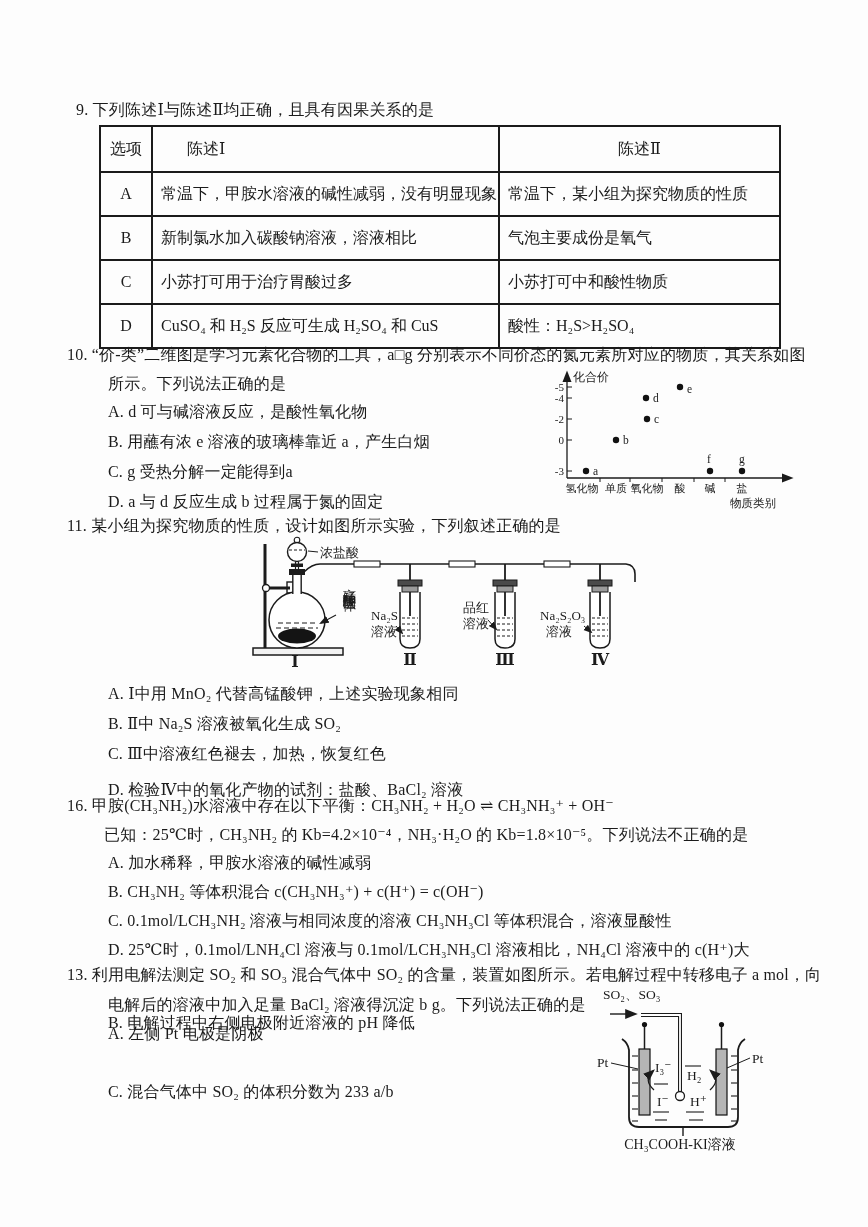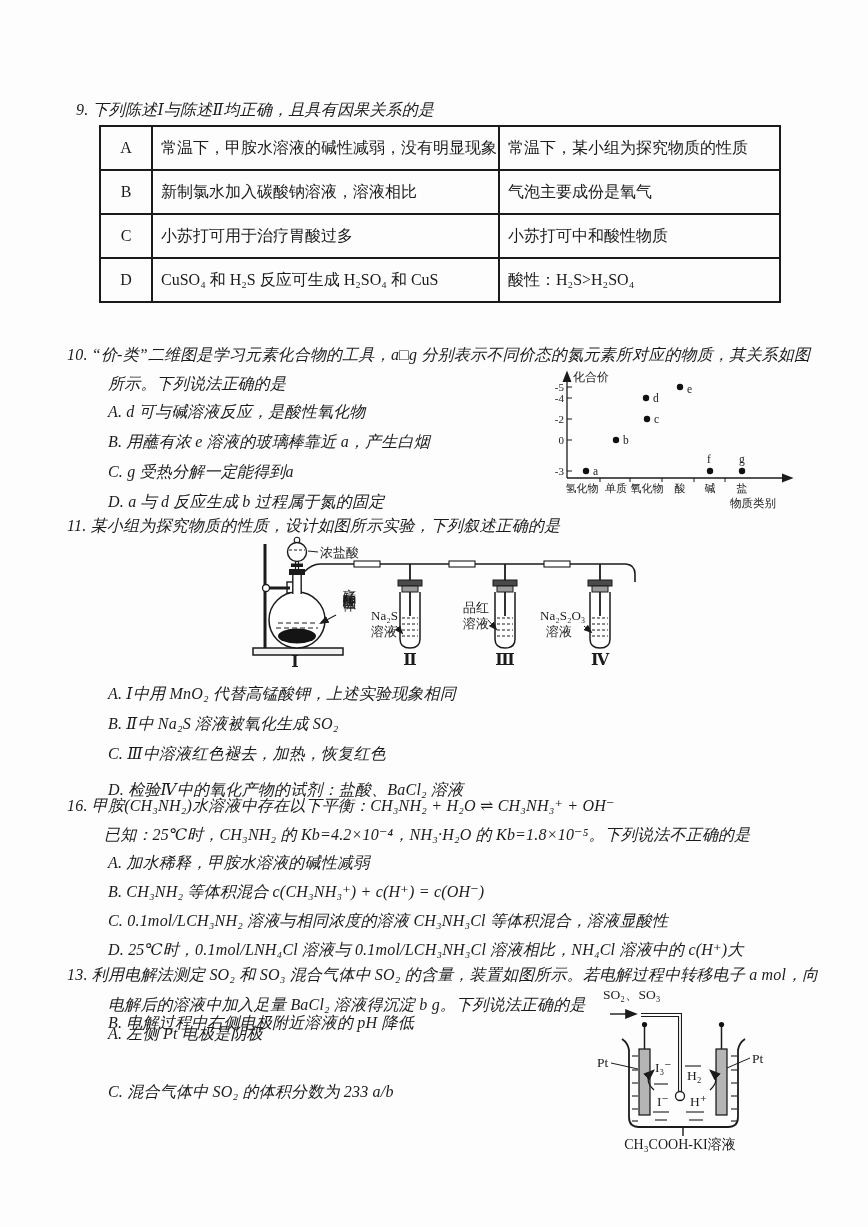--- a/index.html
+++ b/index.html
@@ -1,21 +1,21 @@
 <!DOCTYPE html>
 <html><head>
 <meta charset="utf-8">
 <style>
   html,body{margin:0;padding:0;}
   body{
     width:868px;height:1227px;position:relative;background:#fdfdfd;
     font-family:"Liberation Serif","DejaVu Serif","DejaVu Sans",serif;
     color:#1b1b1b;overflow:hidden;
   }
-  .line{position:absolute;font-size:16px;line-height:19px;white-space:nowrap;letter-spacing:.2px;font-style:italic;}
+  .line{position:absolute;font-size:16px;line-height:19px;white-space:nowrap;letter-spacing:.2px;}
   table.q9{
     position:absolute;left:99px;top:125px;width:680px;
     border-collapse:collapse;table-layout:fixed;font-size:16px;
   }
   table.q9 th,table.q9 td{
     border:2px solid #1b1b1b;font-weight:normal;padding:0 0 0 8px;
     text-align:left;vertical-align:middle;overflow:hidden;white-space:nowrap;
   }
   table.q9 th{height:44px;}
   table.q9 td{height:42px;}
@@ -35,20 +35,25 @@
 
 <div class="line" style="left:76px;top:100px">9. 下列陈述Ⅰ与陈述Ⅱ均正确，且具有因果关系的是</div>
 
 <table class="q9">
   <colgroup>
       <col style="width:52px">
       <col style="width:347px">
       <col style="width:281px">
     </colgroup>
   <tbody>
+      <tr>
+    <th class="c-opt">选项</th>
+    <th class="h-s1">陈述Ⅰ</th>
+    <th class="h-s2">陈述Ⅱ</th>
+  </tr>
   <tr>
     <td class="c-opt">A</td>
     <td>常温下，甲胺水溶液的碱性减弱，没有明显现象</td>
     <td>常温下，某小组为探究物质的性质</td>
   </tr>
   <tr>
     <td class="c-opt">B</td>
     <td>新制氯水加入碳酸钠溶液，溶液相比</td>
     <td>气泡主要成份是氧气</td>
   </tr>

